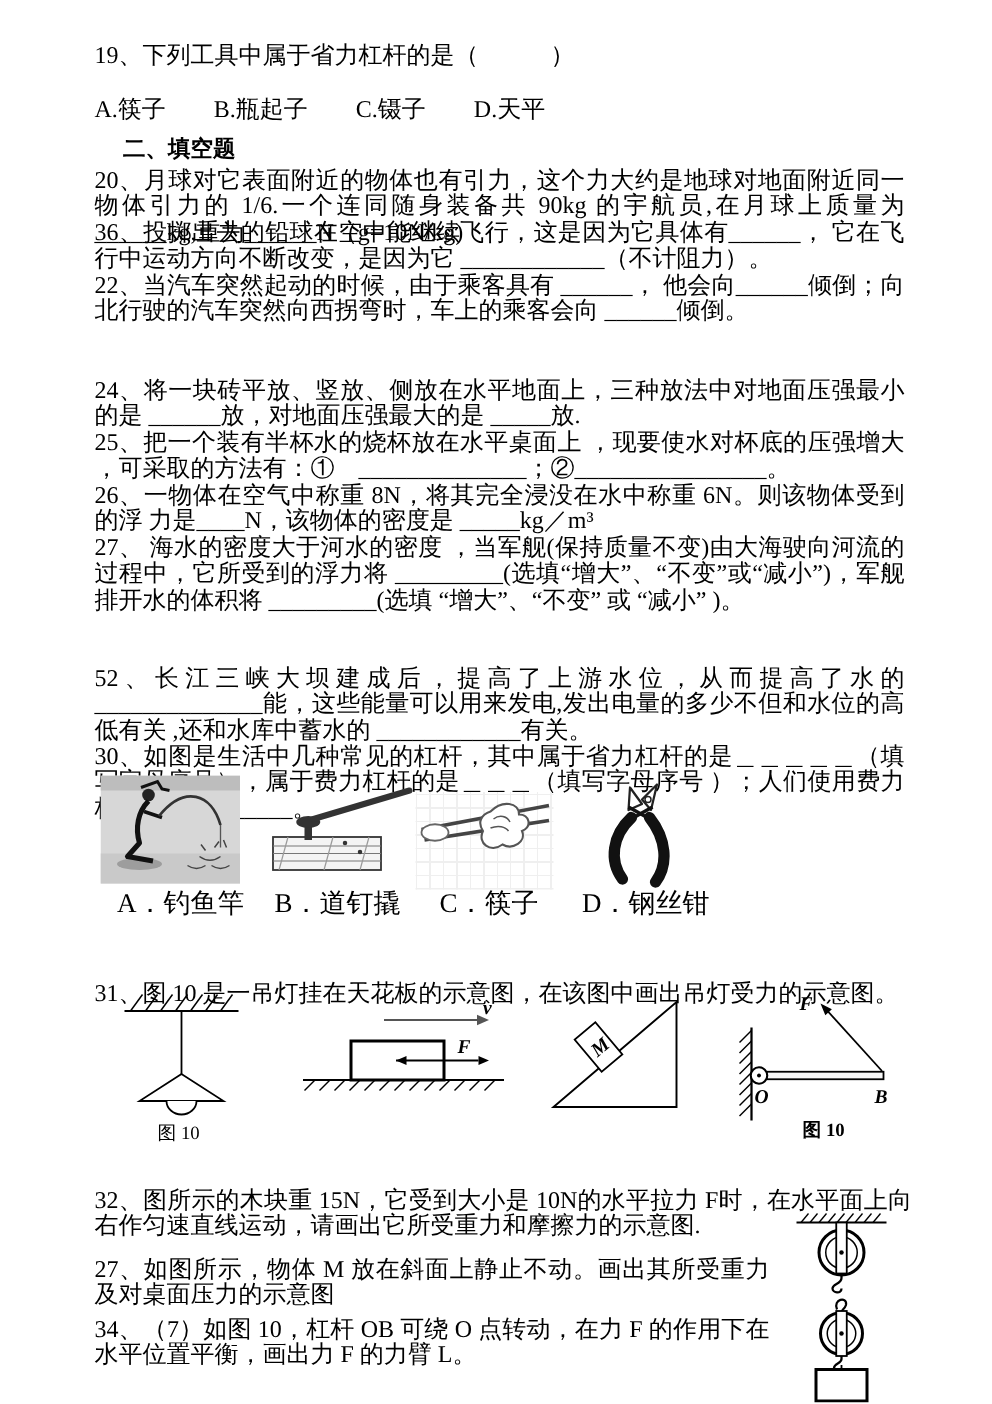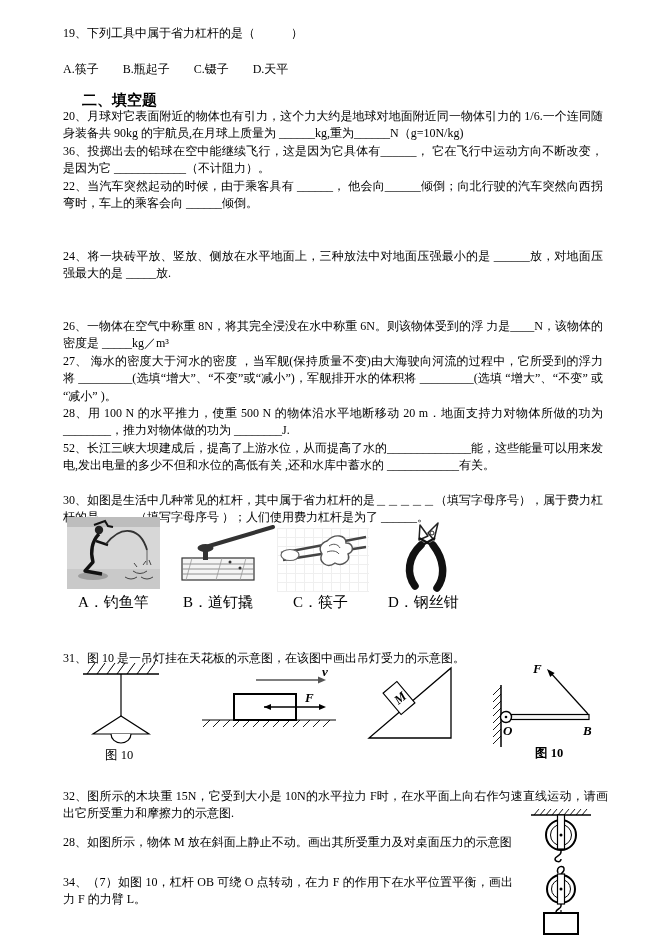--- a/index.html
+++ b/index.html
@@ -3,29 +3,29 @@
 <meta charset="utf-8">
 <style>
   html,body { margin:0; padding:0; background:#ffffff; }
   .page {
     position:relative; width:661px; height:936px; background:#ffffff;
     font-family:"Liberation Serif","DejaVu Serif",serif;
     color:#000; overflow:hidden;
   }
   .q {
     position:absolute; left:63px; width:540px;
-    font-size:12px; line-height:17.4px; text-align:justify;
+    font-size:16px; line-height:17.4px; text-align:justify;
   }
   .heading {
     position:absolute; left:82px; font-size:15px; font-weight:bold;
     line-height:17.4px;
   }
   .tool { position:absolute; }
   .tool-caption {
-    position:absolute; font-size:15px; line-height:15px; white-space:nowrap;
+    position:absolute; font-size:18px; line-height:15px; white-space:nowrap;
   }
   .fig { position:absolute; }
   svg text {
     font-family:"Liberation Serif","DejaVu Serif",serif;
   }
   .math { font-style:italic; font-weight:bold; font-size:13px; }
   .cap { font-size:12.5px; }
   .grid-bg {
     background-image:
       repeating-linear-gradient(0deg,#efefef 0 1px,transparent 1px 9px),
@@ -39,23 +39,23 @@
 
   <p class="q" style="top:13px">19、下列工具中属于省力杠杆的是（　　　）</p>
   <p class="q" style="top:49px">A.筷子　　B.瓶起子　　C.镊子　　D.天平</p>
 
   <p class="heading" style="top:77px">二、填空题</p>
 
   <p class="q" style="top:96px">20、月球对它表面附近的物体也有引力，这个力大约是地球对地面附近同一物体引力的 1/6.一个连同随身装备共 90kg 的宇航员,在月球上质量为 ______kg,重为______N（g=10N/kg)</p>
   <p class="q" style="top:131px">36、投掷出去的铅球在空中能继续飞行，这是因为它具体有______， 它在飞行中运动方向不断改变，是因为它 ____________（不计阻力）。</p>
   <p class="q" style="top:166px">22、当汽车突然起动的时候，由于乘客具有 ______， 他会向______倾倒；向北行驶的汽车突然向西拐弯时，车上的乘客会向 ______倾倒。</p>
   <p class="q" style="top:236px">24、将一块砖平放、竖放、侧放在水平地面上，三种放法中对地面压强最小的是  ______放，对地面压强最大的是 _____放.</p>
+  <p class="q" style="top:271px">25、把一个装有半杯水的烧杯放在水平桌面上 ，现要使水对杯底的压强增大 ，可采取的方法有：①　______________；②________________。</p>
   <p class="q" style="top:306px">26、一物体在空气中称重 8N，将其完全浸没在水中称重 6N。则该物体受到的浮 力是____N，该物体的密度是 _____kg／m³</p>
   <p class="q" style="top:341px">27、 海水的密度大于河水的密度 ，当军舰(保持质量不变)由大海驶向河流的过程中，它所受到的浮力将 _________(选填“增大”、“不变”或“减小”)，军舰排开水的体积将 _________(选填 “增大”、“不变” 或 “减小” )。</p>
-  <p class="q" style="top:393px">28、用 100 N 的水平推力，使重 500 N 的物体沿水平地断移动 20 m．地面支持力对物体所做的功为 ________，推力对物体做的功为 ________J.</p>
   <p class="q" style="top:428px">52、长江三峡大坝建成后，提高了上游水位，从而提高了水的______________能，这些能量可以用来发电,发出电量的多少不但和水位的高低有关 ,还和水库中蓄水的 ____________有关。</p>
   <p class="q" style="top:480px">30、如图是生活中几种常见的杠杆，其中属于省力杠杆的是＿＿＿＿＿（填写字母序号），属于费力杠杆的是＿＿＿（填写字母序号 ）；人们使用费力杠杆是为了 ______。</p>
 
   <div class="tool" style="left:67px;top:517px">
     <svg width="93" height="74" viewBox="0 0 93 74">
       <rect x="0" y="0" width="93" height="72" fill="#d7d7d7"></rect>
       <rect x="0" y="0" width="93" height="10" fill="#bdbdbd"></rect>
       <rect x="0" y="52" width="93" height="20" fill="#c9c9c9"></rect>
       <ellipse cx="26" cy="59" rx="15" ry="4" fill="#9d9d9d"></ellipse>
       <path d="M27,8 l11,-4 l3,5 l5,1" stroke="#111" stroke-width="2" fill="none"></path>
@@ -194,21 +194,21 @@
       <line x1="115" y1="59" x2="76" y2="16" stroke="#000" stroke-width="1.2"></line>
       <polygon points="74,14 81.6,17.9 77.2,21.9" fill="#000"></polygon>
       <text class="math" x="60" y="18">F</text>
       <text class="math" x="30" y="80">O</text>
       <text class="math" x="110" y="80">B</text>
       <text class="cap" style="font-weight:bold" x="62" y="102">图 10</text>
     </svg>
   </div>
 
   <p class="q" style="top:776px;width:545px">32、图所示的木块重 15N，它受到大小是 10N的水平拉力 F时，在水平面上向右作匀速直线运动，请画出它所受重力和摩擦力的示意图.</p>
-  <p class="q" style="top:822px;width:450px">28、如图所示，物体 M 放在斜面上静止不动。画出其所受重力及对桌面压力的示意图</p>
+  <p class="q" style="top:822px;width:450px">27、如图所示，物体 M 放在斜面上静止不动。画出其所受重力及对桌面压力的示意图</p>
   <p class="q" style="top:862px;width:450px">34、（7）如图 10，杠杆 OB 可绕 O 点转动，在力 F 的作用下在水平位置平衡，画出力 F 的力臂 L。</p>
 
   <div class="fig" style="left:525px;top:806px">
     <svg width="72" height="129" viewBox="0 0 72 129">
       <line x1="6" y1="9" x2="66" y2="9" stroke="#000" stroke-width="1.4"></line>
       <g stroke="#000" stroke-width="0.9">
         <line x1="9" y1="9" x2="14" y2="3"></line>
           <line x1="15" y1="9" x2="20" y2="3"></line>
         <line x1="21" y1="9" x2="26" y2="3"></line>
           <line x1="27" y1="9" x2="32" y2="3"></line>

